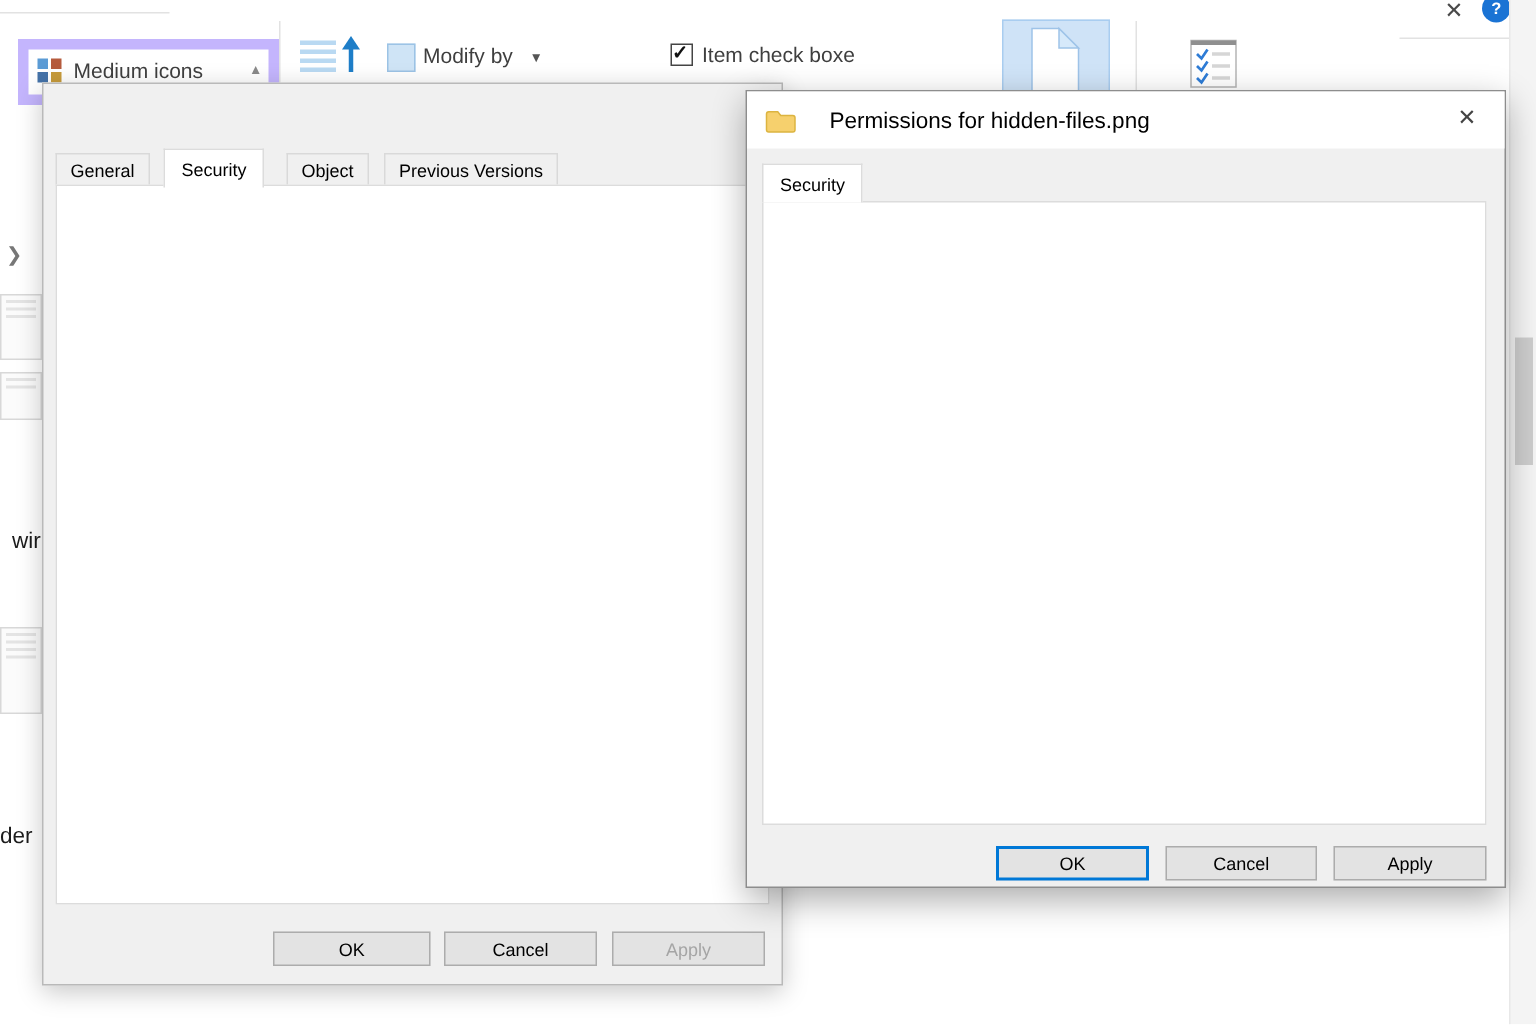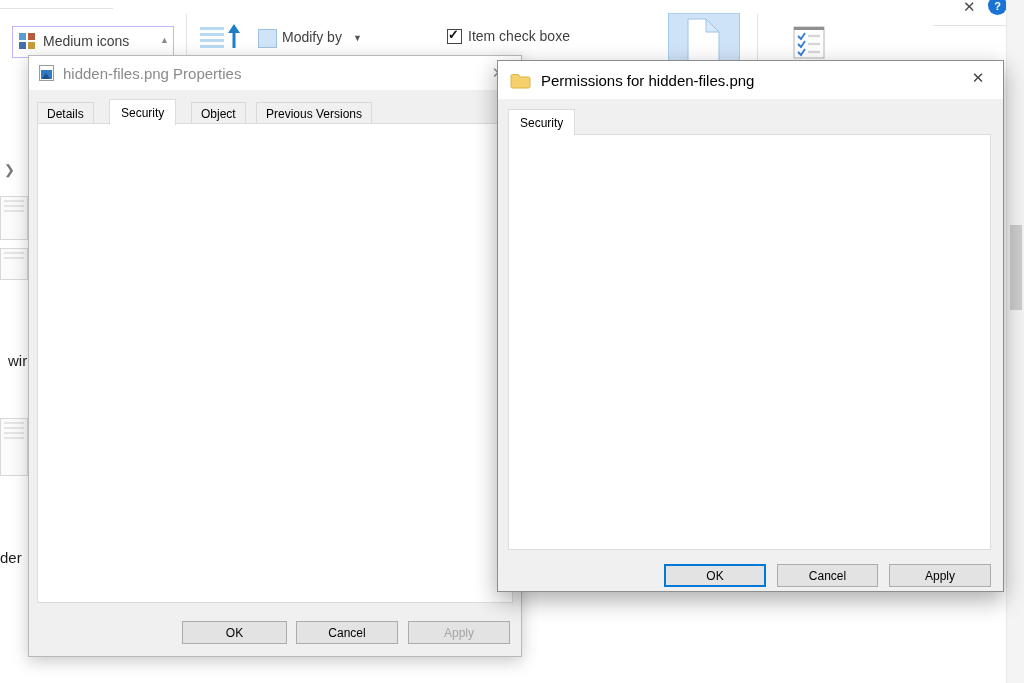--- a/index.html
+++ b/index.html
@@ -3,21 +3,21 @@
 <meta charset="utf-8">
 <style>
   html,body{margin:0;padding:0;background:#fff;}
   #screen{position:relative;width:1024px;height:683px;overflow:hidden;
           font-family:"Liberation Sans",sans-serif;background:#fff;}
   
   .ribbon{position:absolute;left:0;top:0;width:1024px;height:64px;background:#fff;}
   .hline{position:absolute;background:#e2e2e2;height:1px;}
   .vline{position:absolute;background:#e2e2e2;width:1px;}
   .rb-label{position:absolute;font-size:14px;color:#3f3f3f;white-space:nowrap;}
-  .gallery{position:absolute;left:12px;top:26px;width:160px;height:30px;border:1px solid #c4b5fd;background:#fff;}
+  .gallery{position:absolute;left:12px;top:26px;width:160px;height:30px;border:7px solid #c4b5fd;background:#fff;}
   .mi-icon{position:absolute;left:6px;top:6px;width:16px;height:16px;}
   .mi-icon i{position:absolute;width:7px;height:7px;}
   .gal-arrow{position:absolute;right:4px;top:8px;font-size:9px;color:#8a8a8a;}
   .sorticon{position:absolute;left:200px;top:24px;}
   .gb-icon{position:absolute;left:258px;top:29px;width:17px;height:17px;background:#cfe4f6;border:1px solid #9cc3e5;}
   .caret{position:absolute;font-size:9px;color:#555;}
   .rb-check{position:absolute;left:447px;top:29px;width:13px;height:13px;border:1px solid #454545;background:#fff;}
   .rb-check::before{content:"✓";position:absolute;left:0px;top:-3px;font-size:13px;font-weight:bold;color:#111;}
   .bigbtn{position:absolute;left:668px;top:13px;width:70px;height:51px;background:#cfe3f7;border:1px solid #a9cdf0;}
   .helpcircle{position:absolute;left:988px;top:-4px;width:19px;height:19px;border-radius:50%;background:#1a73d4;color:#fff;
@@ -28,21 +28,21 @@
   .thumb i{display:block;height:2px;background:#e4e4e4;margin:3px 3px 0 3px;}
   .chevR{position:absolute;left:4px;top:162px;font-size:13px;color:#777;}
   .pagebar{position:absolute;left:1006px;top:0;width:18px;height:683px;background:#f4f4f4;border-left:1px solid #e8e8e8;}
   .pagebar .pbthumb{position:absolute;left:3px;top:225px;width:12px;height:85px;background:#cdcdcd;}
   
   .dlg{position:absolute;background:#f0f0f0;}
   .dlg1{left:28px;top:55px;width:492px;height:600px;border:1px solid #b9b9b9;box-shadow:0 4px 16px rgba(0,0,0,.22);z-index:5;}
   .dlg2{left:497px;top:60px;width:505px;height:530px;border:1px solid #8d8d8d;box-shadow:0 8px 22px rgba(0,0,0,.33);z-index:10;}
   .titlebar{position:absolute;left:0;top:0;right:0;background:#fff;display:flex;align-items:center;}
   .dlg1 .titlebar{height:34px;}
-  .dlg2 .titlebar{height:38px;}
+  .dlg2 .titlebar{height:38px;gap:12px;}
   .title-txt{font-size:15px;white-space:nowrap;}
   .dlg1 .title-txt{color:#8a8a8a;}
   .dlg2 .title-txt{color:#000;}
   .close-x{position:absolute;top:8px;font-size:15px;color:#444;width:22px;text-align:center;}
   .dlg1 .close-x{right:12px;color:#8a8a8a;}
   .dlg2 .close-x{right:14px;}
   .tab{position:absolute;font-size:12px;color:#000;background:#f0f0f0;border:1px solid #d9d9d9;border-bottom:none;
        padding:4px 9px 3px 9px;z-index:1;}
   .tab.active{background:#fff;border-color:#dcdcdc;padding:6px 11px 5px 11px;margin-top:-3px;z-index:3;}
   .tabpage{position:absolute;background:#fff;border:1px solid #dcdcdc;z-index:2;}
@@ -146,31 +146,22 @@
       <i></i>
       <i></i>
       <i></i>
     </div>
   <span class="leftrail-text" style="left:0px;top:549px;text-align:center;">der</span>
   <div class="pagebar">
       <div class="pbthumb"></div>
     </div>
 
   <div class="dlg dlg1">
-    <div class="titlebar">
-      <svg width="15" height="16" style="margin:0 9px 0 10px;">
-        <rect x="0.5" y="0.5" width="14" height="15" fill="#fff" stroke="#9a9a9a"></rect>
-        <rect x="2" y="5" width="11" height="9" fill="#2f7cc4"></rect>
-        <polygon points="3,14 7,8 11,14" fill="#1b4f86"></polygon>
-      </svg>
-      <span class="title-txt">hidden-files.png Properties</span>
-      <span class="close-x">✕</span>
-    </div>
-
-    <div class="tab" style="left:8px;top:46px;">Details</div>
+
+    <div class="tab" style="left:8px;top:46px;">General</div>
     <div class="tab active" style="left:80px;top:46px;">Security</div>
     <div class="tab" style="left:162px;top:46px;">Object</div>
     <div class="tab" style="left:227px;top:46px;">Previous Versions</div>
     <div class="tabpage" style="left:8px;top:67px;width:474px;height:478px;"></div>
 
     <span class="lbl" style="left:20px;top:88px;">Object name:</span>
     <span class="lbl objval" style="left:112px;top:88px;">C:¥Users¥          ¥Downloads¥jobb2¥kinsta¥hidden-fil</span>
 
     <span class="lbl" style="left:20px;top:123px;">Group or user names:</span>
     <div class="listbox" style="left:18px;top:140px;width:446px;height:108px;">

